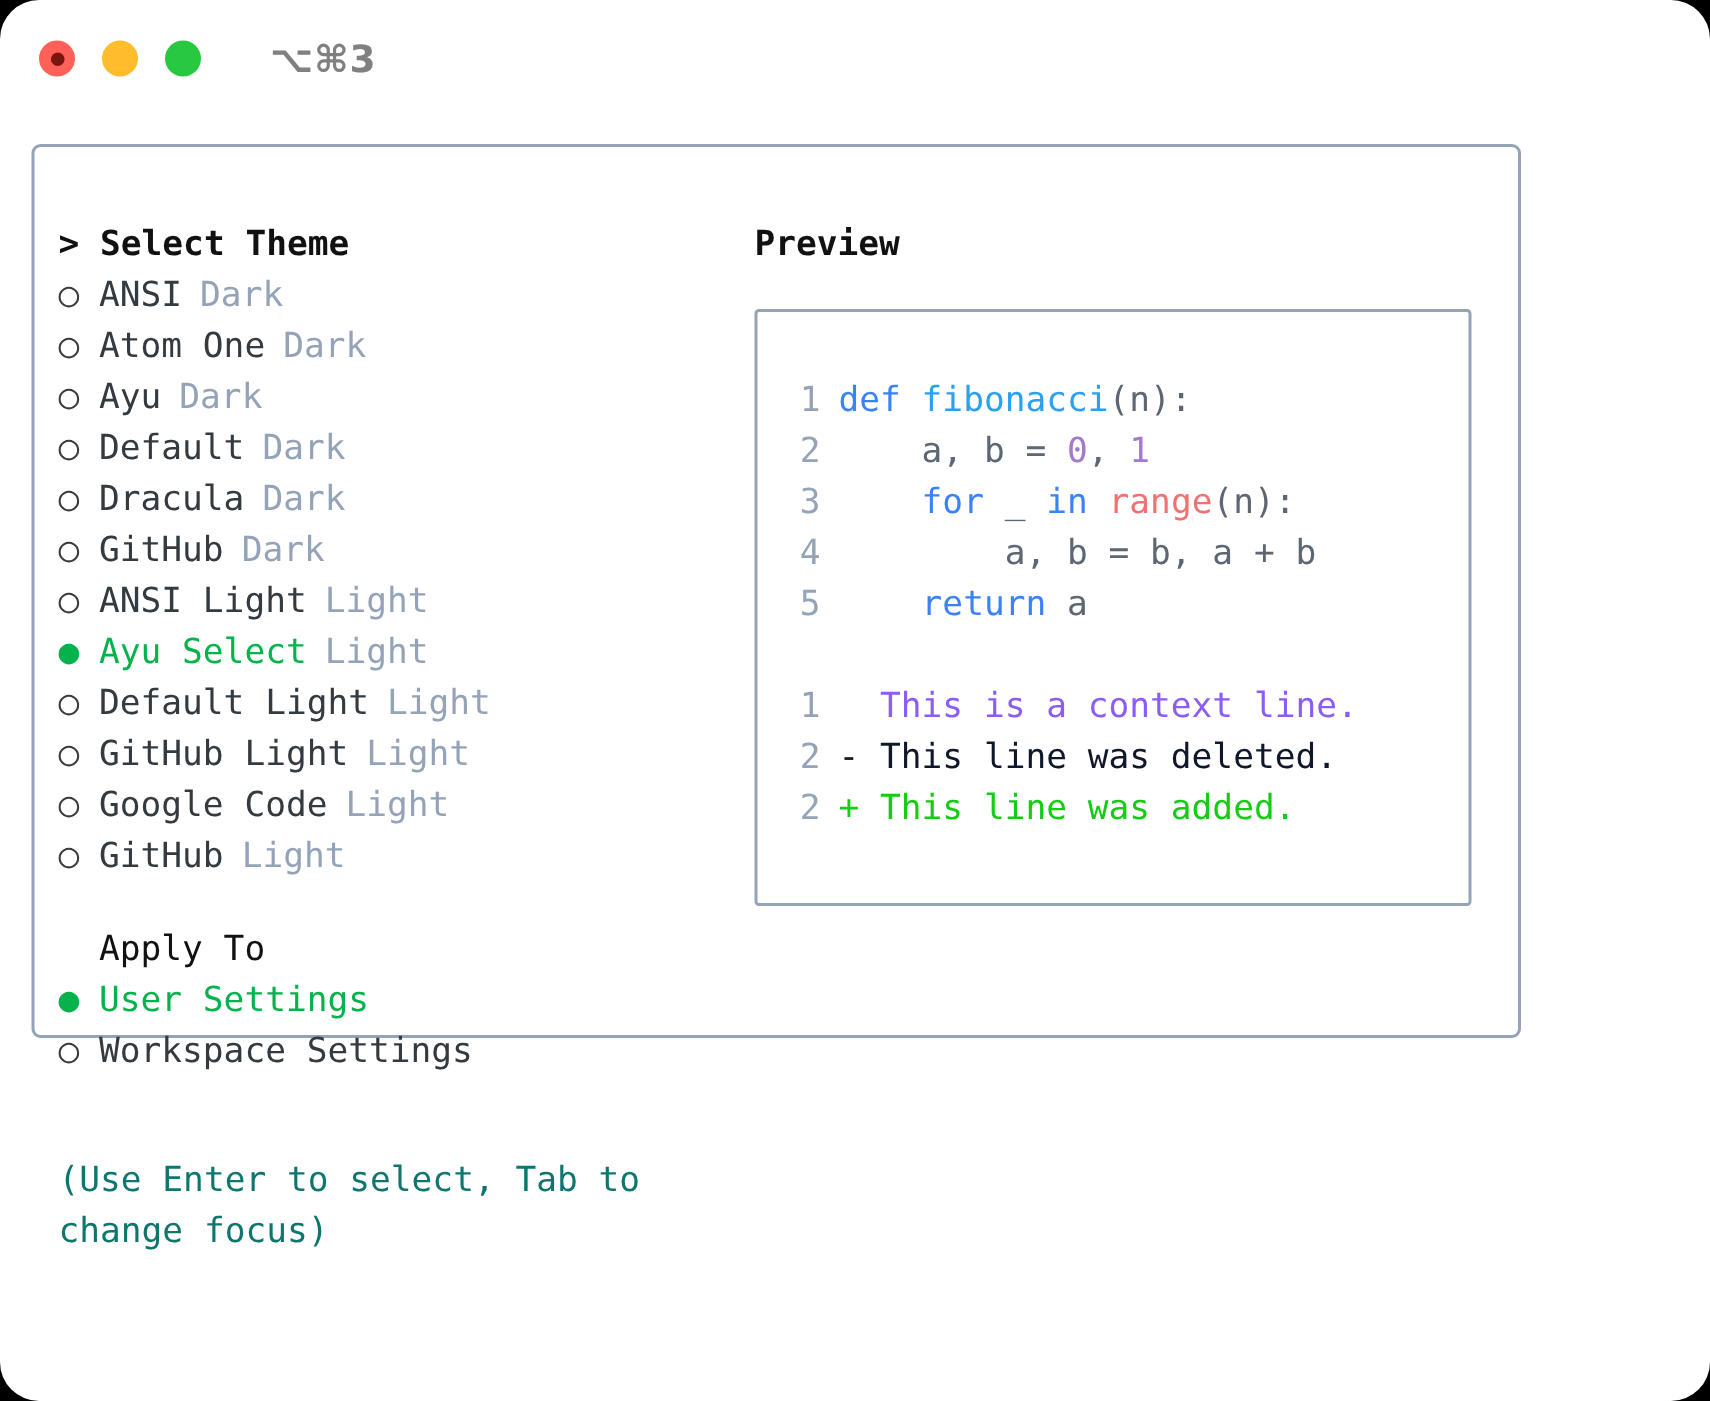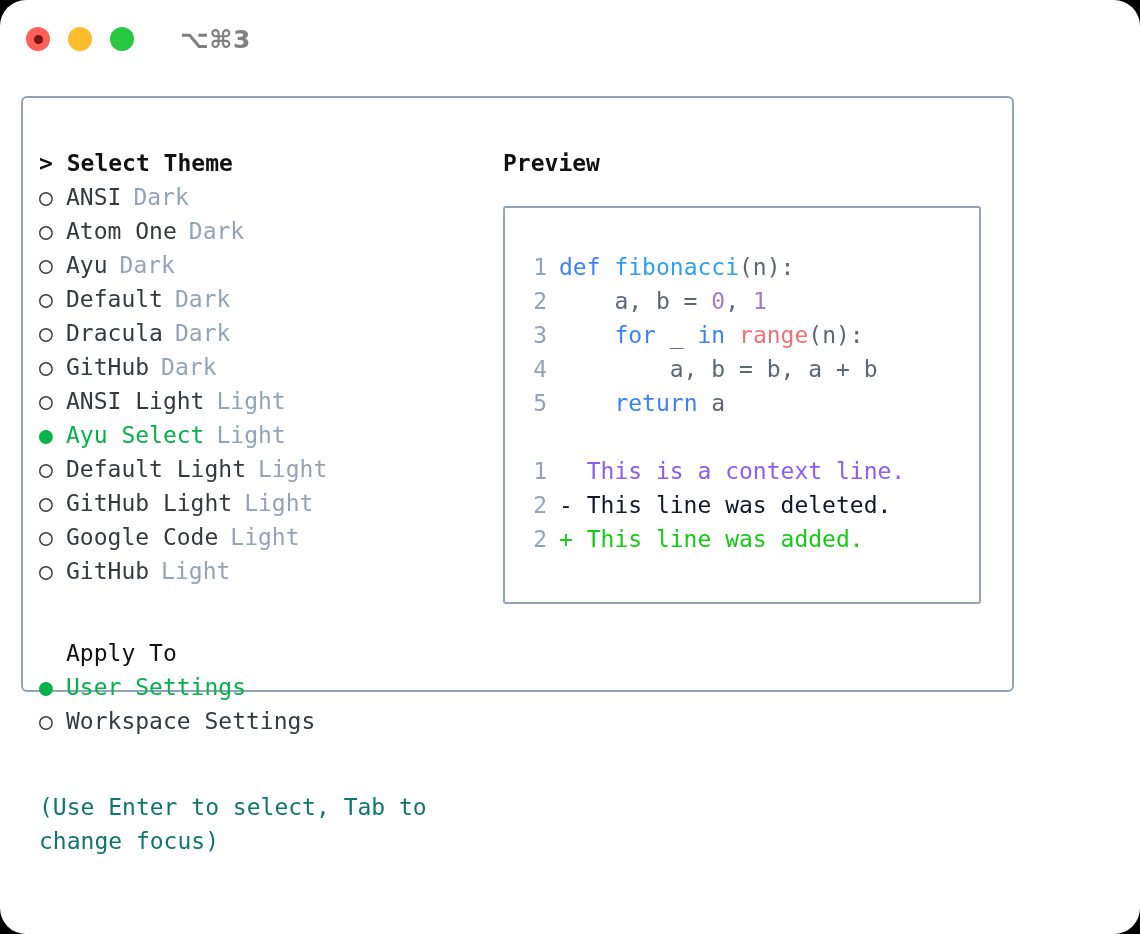--- a/index.html
+++ b/index.html
@@ -121,21 +121,21 @@
   .opt-gap { width: 11px; flex: none; }
 
   .opt-label        { color: #333a40; }
   .opt-label-sel    { color: #06b24b; }
   .opt-cat {
     color: #94a3b8;
     margin-left: 12px;
   }
 
   .subsection {
-    margin-top: 48px;
+    margin-top: 28px;
   }
   .subsection-title {
     font-size: 23px;
     line-height: 34px;
     color: #111111;
     padding-left: 27px;
     white-space: pre;
   }
 
   .hint {

